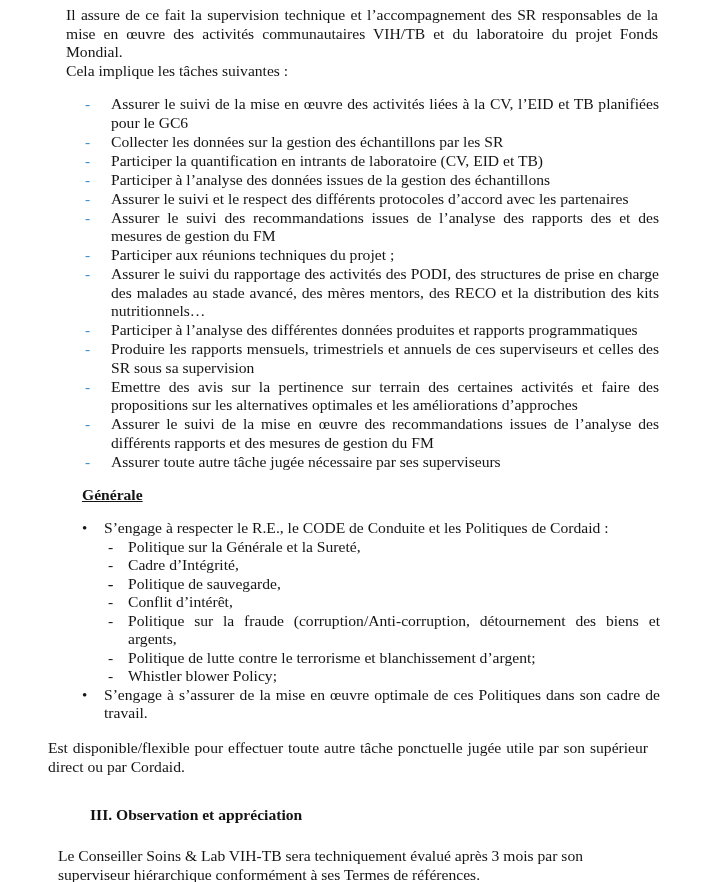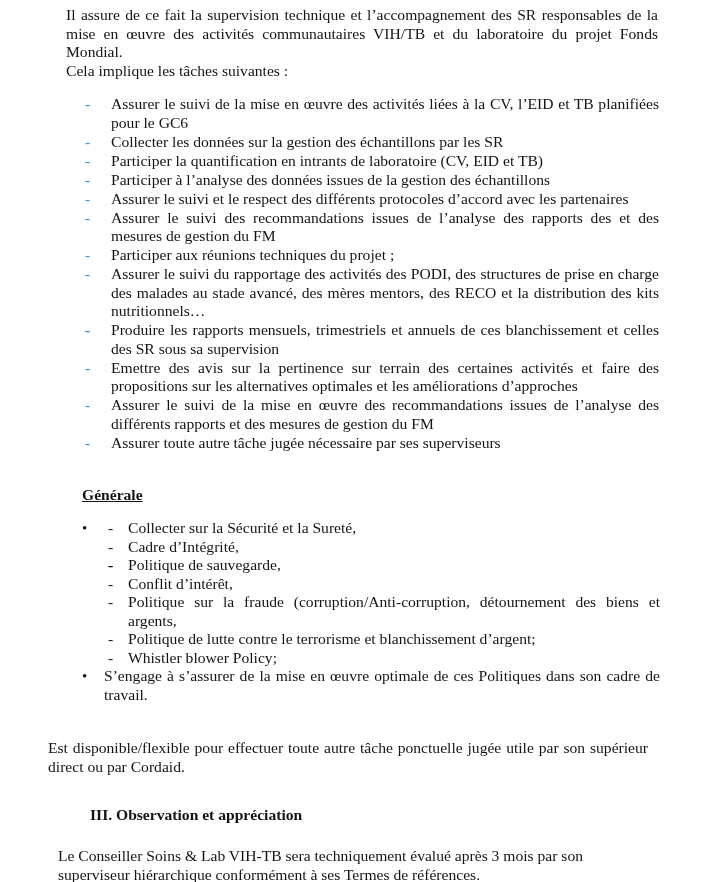--- a/index.html
+++ b/index.html
@@ -39,34 +39,35 @@
 
   <ul class="tasks">
     <li><span class="dash">-</span><span>Assurer le suivi de la mise en œuvre des activités liées à la CV, l’EID et TB planifiées pour le GC6</span></li>
     <li><span class="dash">-</span><span>Collecter les données sur la gestion des échantillons par les SR</span></li>
     <li><span class="dash">-</span><span>Participer la quantification en intrants de laboratoire (CV, EID et TB)</span></li>
     <li><span class="dash">-</span><span>Participer à l’analyse des données issues de la gestion des échantillons</span></li>
     <li><span class="dash">-</span><span>Assurer le suivi et le respect des différents protocoles d’accord avec les partenaires</span></li>
     <li><span class="dash">-</span><span>Assurer le suivi des recommandations issues de l’analyse des rapports des et des mesures de gestion du FM</span></li>
     <li><span class="dash">-</span><span>Participer aux réunions techniques du projet ;</span></li>
     <li><span class="dash">-</span><span>Assurer le suivi du rapportage des activités des PODI, des structures de prise en charge des malades au stade avancé, des mères mentors, des RECO et la distribution des kits nutritionnels…</span></li>
-    <li><span class="dash">-</span></li>
-    <li><span class="dash">-</span><span>Produire les rapports mensuels, trimestriels et annuels de ces blanchissement et celles des SR sous sa supervision</span></li>
+    <li><span class="dash">-</span><span>Participer à l’analyse des différentes données produites et rapports programmatiques</span></li>
+    <li><span class="dash">-</span><span>Produire les rapports mensuels, trimestriels et annuels de ces superviseurs et celles des SR sous sa supervision</span></li>
     <li><span class="dash">-</span><span>Emettre des avis sur la pertinence sur terrain des certaines activités et faire des propositions sur les alternatives optimales et les améliorations d’approches</span></li>
     <li><span class="dash">-</span><span>Assurer le suivi de la mise en œuvre des recommandations issues de l’analyse des différents rapports et des mesures de gestion du FM</span></li>
     <li><span class="dash">-</span><span>Assurer toute autre tâche jugée nécessaire par ses superviseurs</span></li>
   </ul>
 
   <div class="gen-heading">Générale</div>
 
   <ul class="gen-list">
     <li>
       <span class="bullet">•</span>
+      <span>S’engage à respecter le R.E., le CODE de Conduite et les Politiques de Cordaid :</span>
       <ul class="sub-list">
-        <li><span class="dash">-</span><span>Collecter sur la Sécurité et la Sureté,</span></li>
+        <li><span class="dash">-</span><span>Politique sur la Générale et la Sureté,</span></li>
         <li><span class="dash">-</span><span>Cadre d’Intégrité,</span></li>
         <li><span class="dash">-</span></li>
         <li><span class="dash">-</span><span>Politique de sauvegarde,</span></li>
         <li><span class="dash">-</span><span>Conflit d’intérêt,</span></li>
         <li><span class="dash">-</span><span>Politique sur la fraude (corruption/Anti-corruption, détournement des biens et argents,</span></li>
         <li><span class="dash">-</span><span>Politique de lutte contre le terrorisme et blanchissement d’argent;</span></li>
         <li><span class="dash">-</span><span>Whistler blower Policy;</span></li>
       </ul>
     </li>
     <li>

